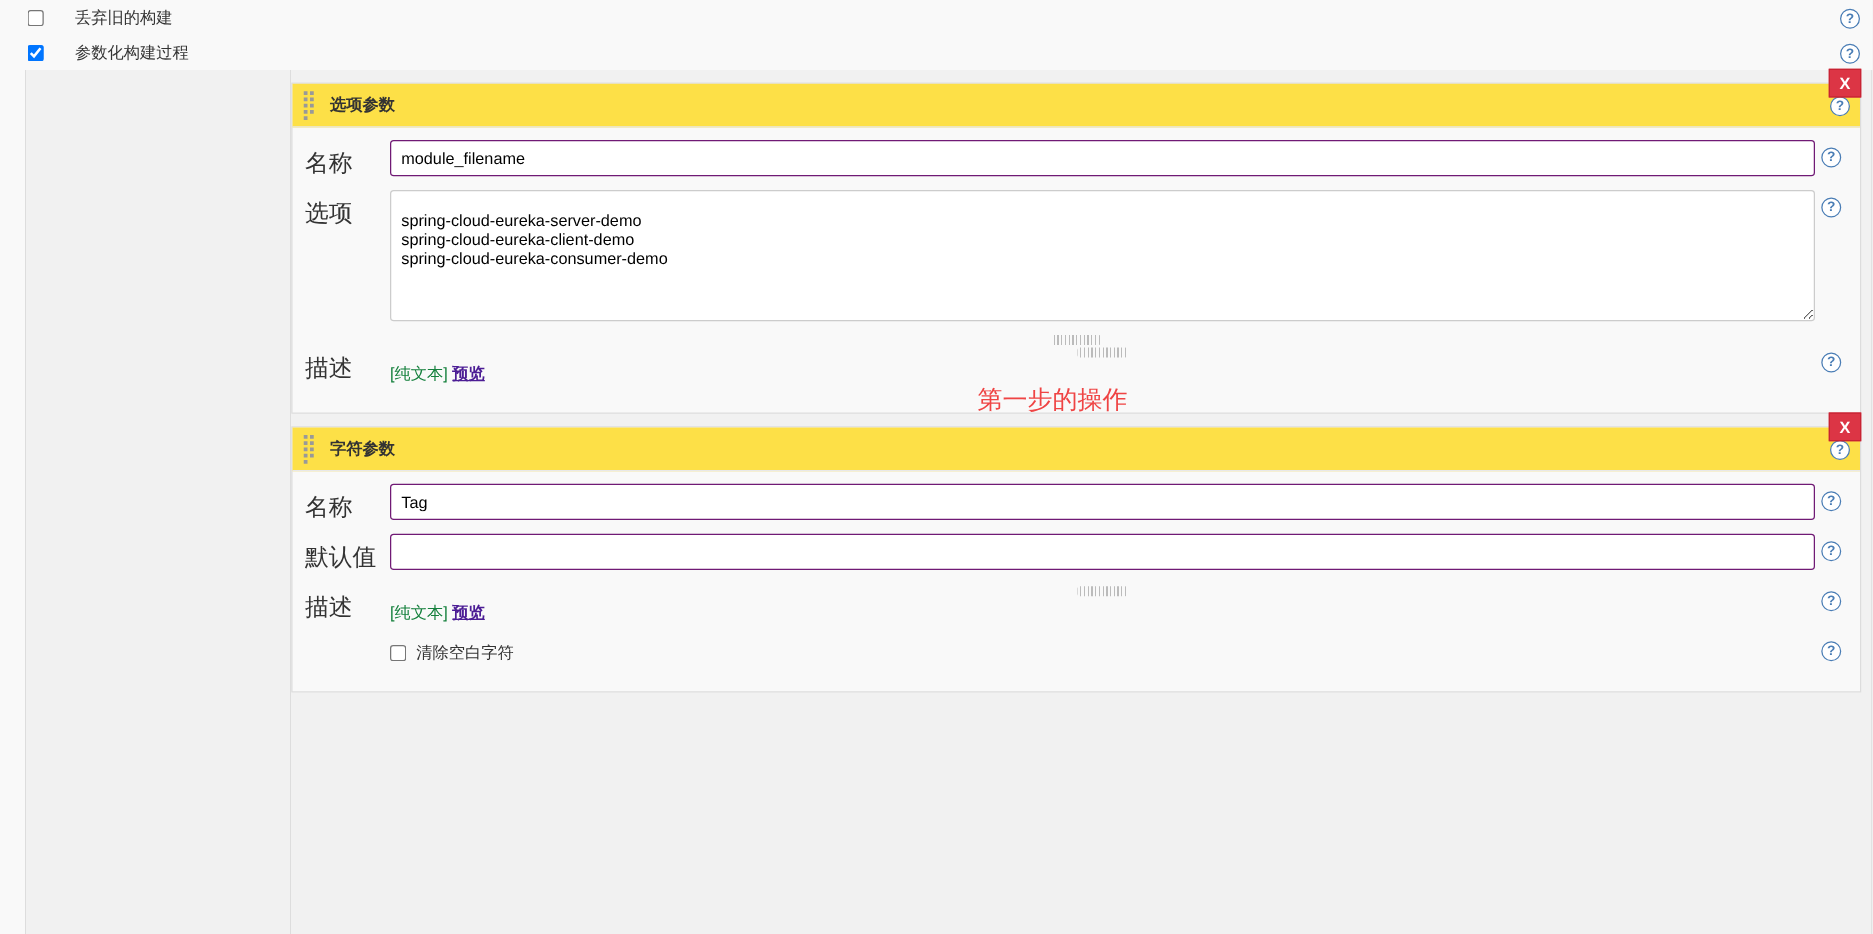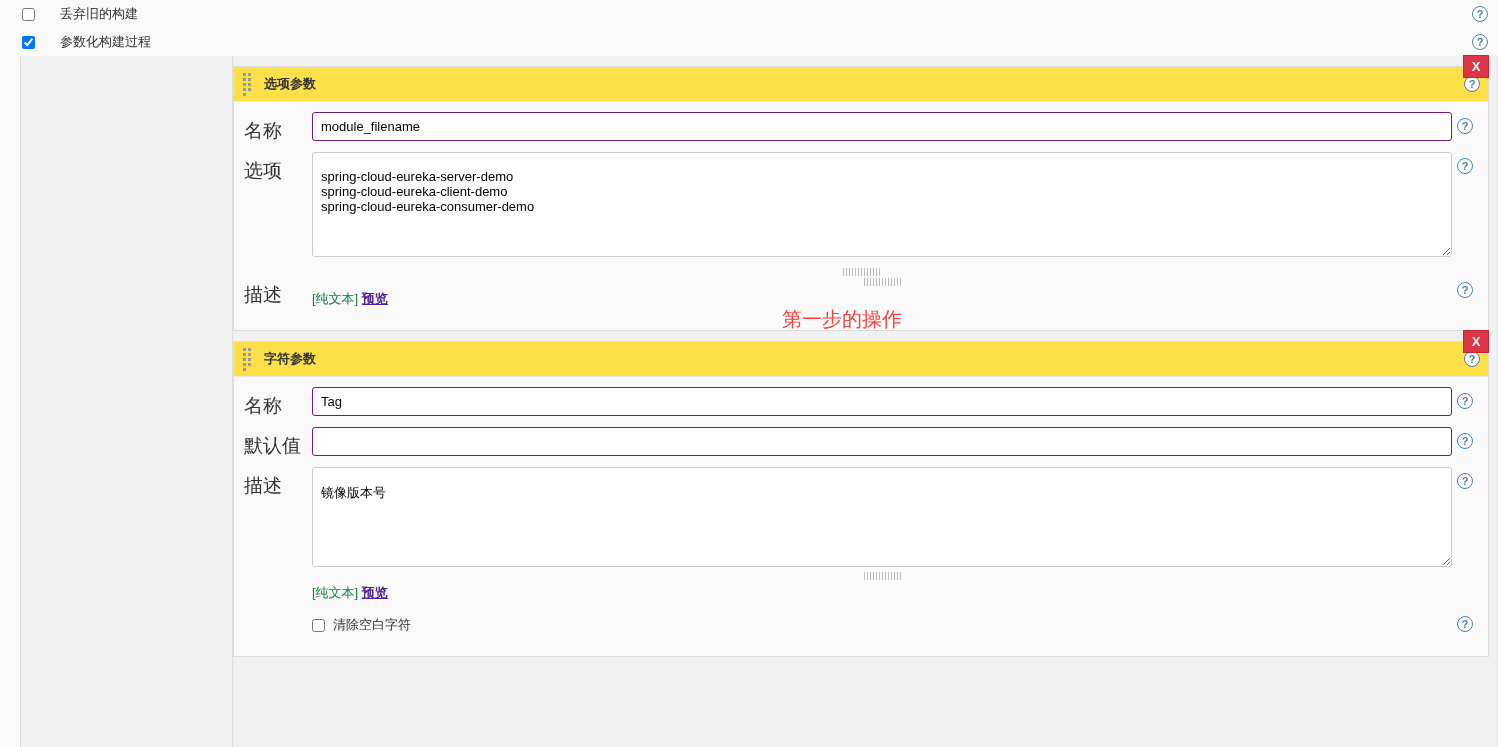--- a/index.html
+++ b/index.html
@@ -314,21 +314,20 @@
               <input type="text" value="" style="">
             </div>
             <div class="field-help">
                 <i class="help-icon">?</i>
               </div>
           </div>
 
           <div class="field-row">
             <div class="field-label">描述</div>
             <div class="field-input-wrap">
-              <textarea class="textarea-desc2" style="">镜像版本号</textarea>
               <div class="grip-wrap">
                   <div class="resize-grip"></div>
                 </div>
               <div class="sub-text">
                 <span class="plain">[纯文本]</span>
                 <a>预览</a>
               </div>
             </div>
             <div class="field-help">
                 <i class="help-icon">?</i>

